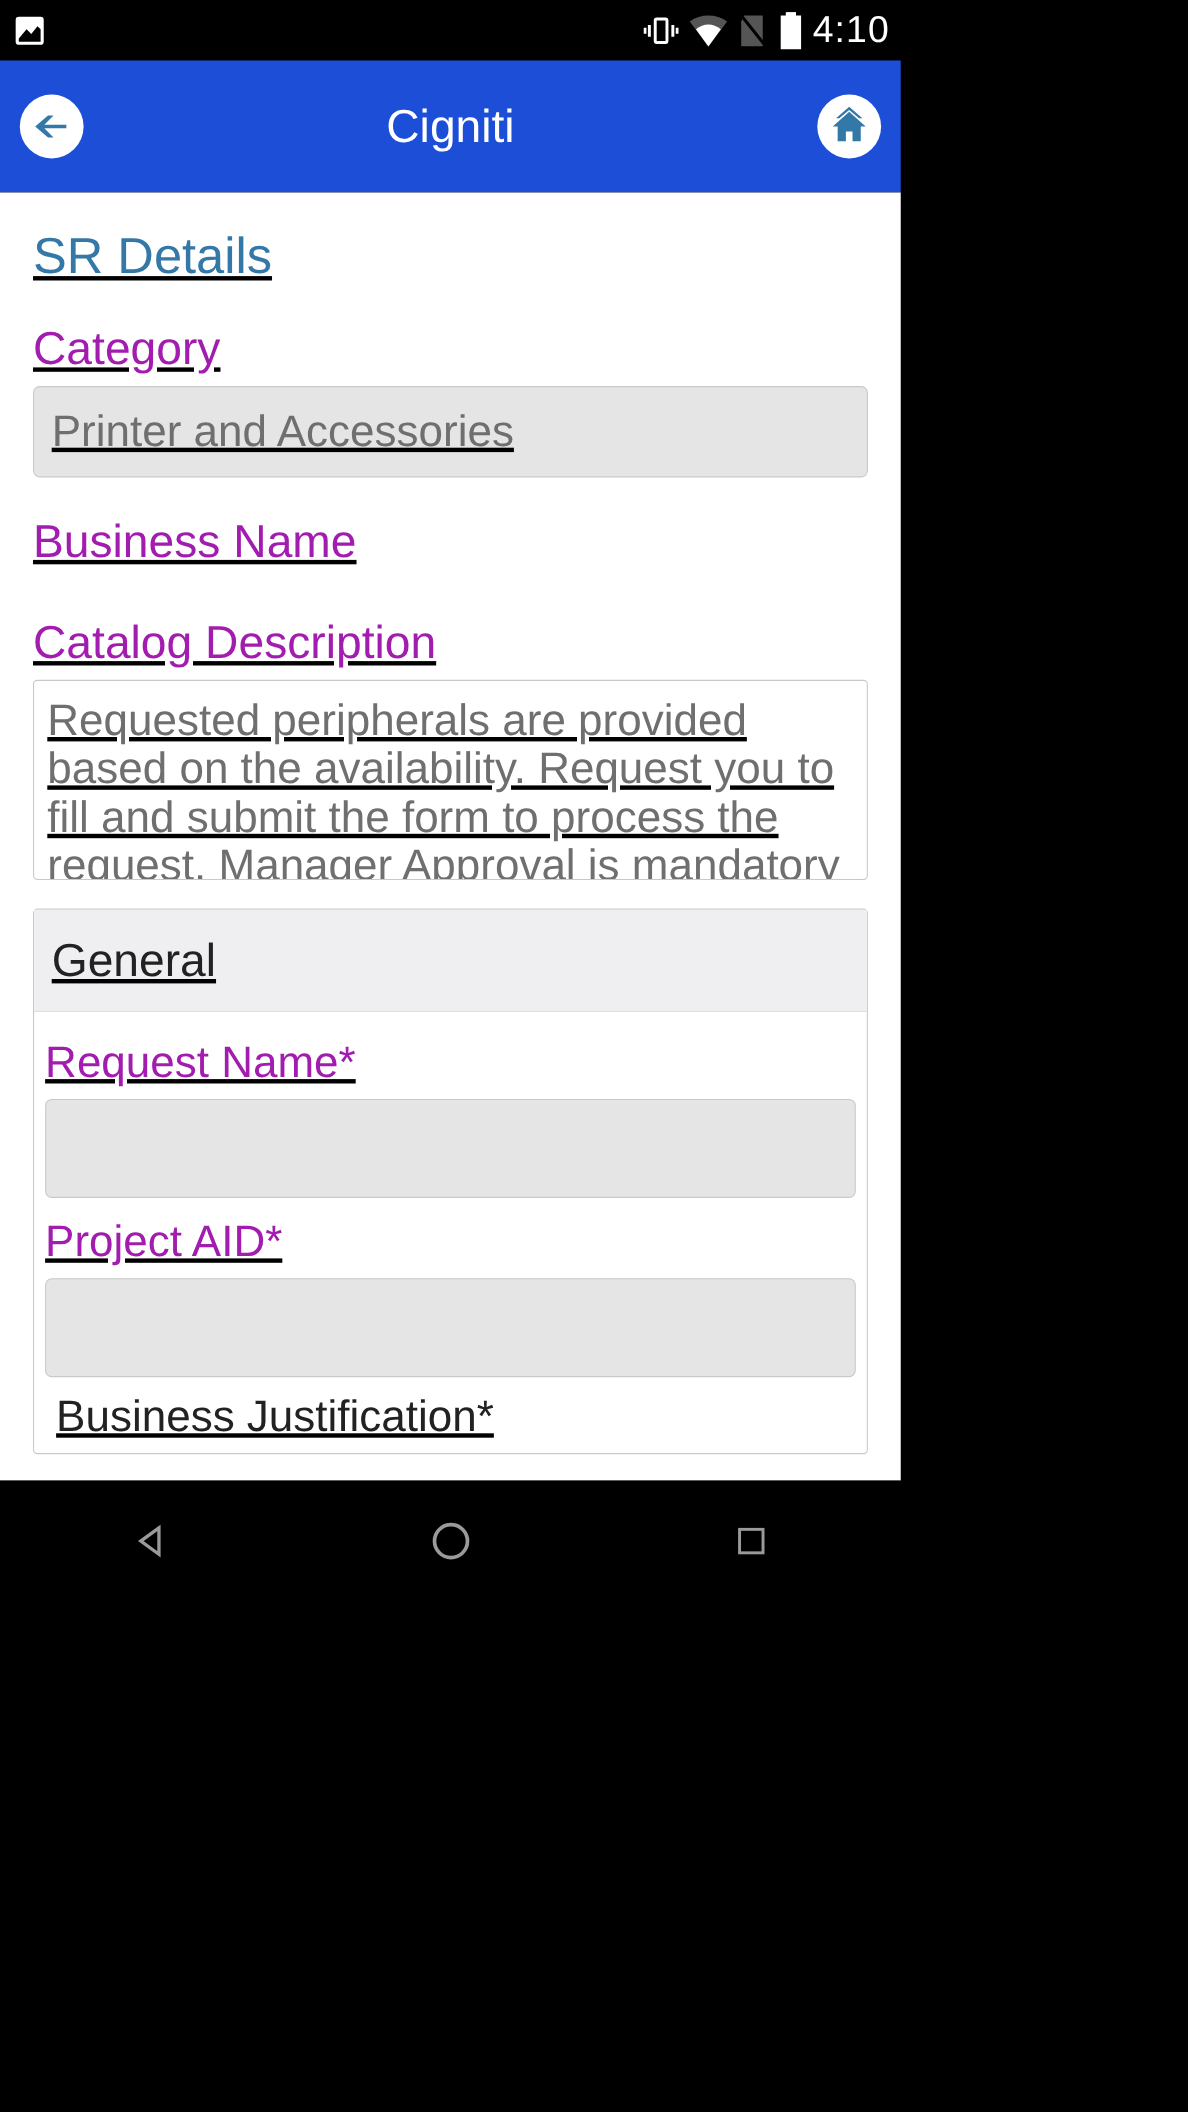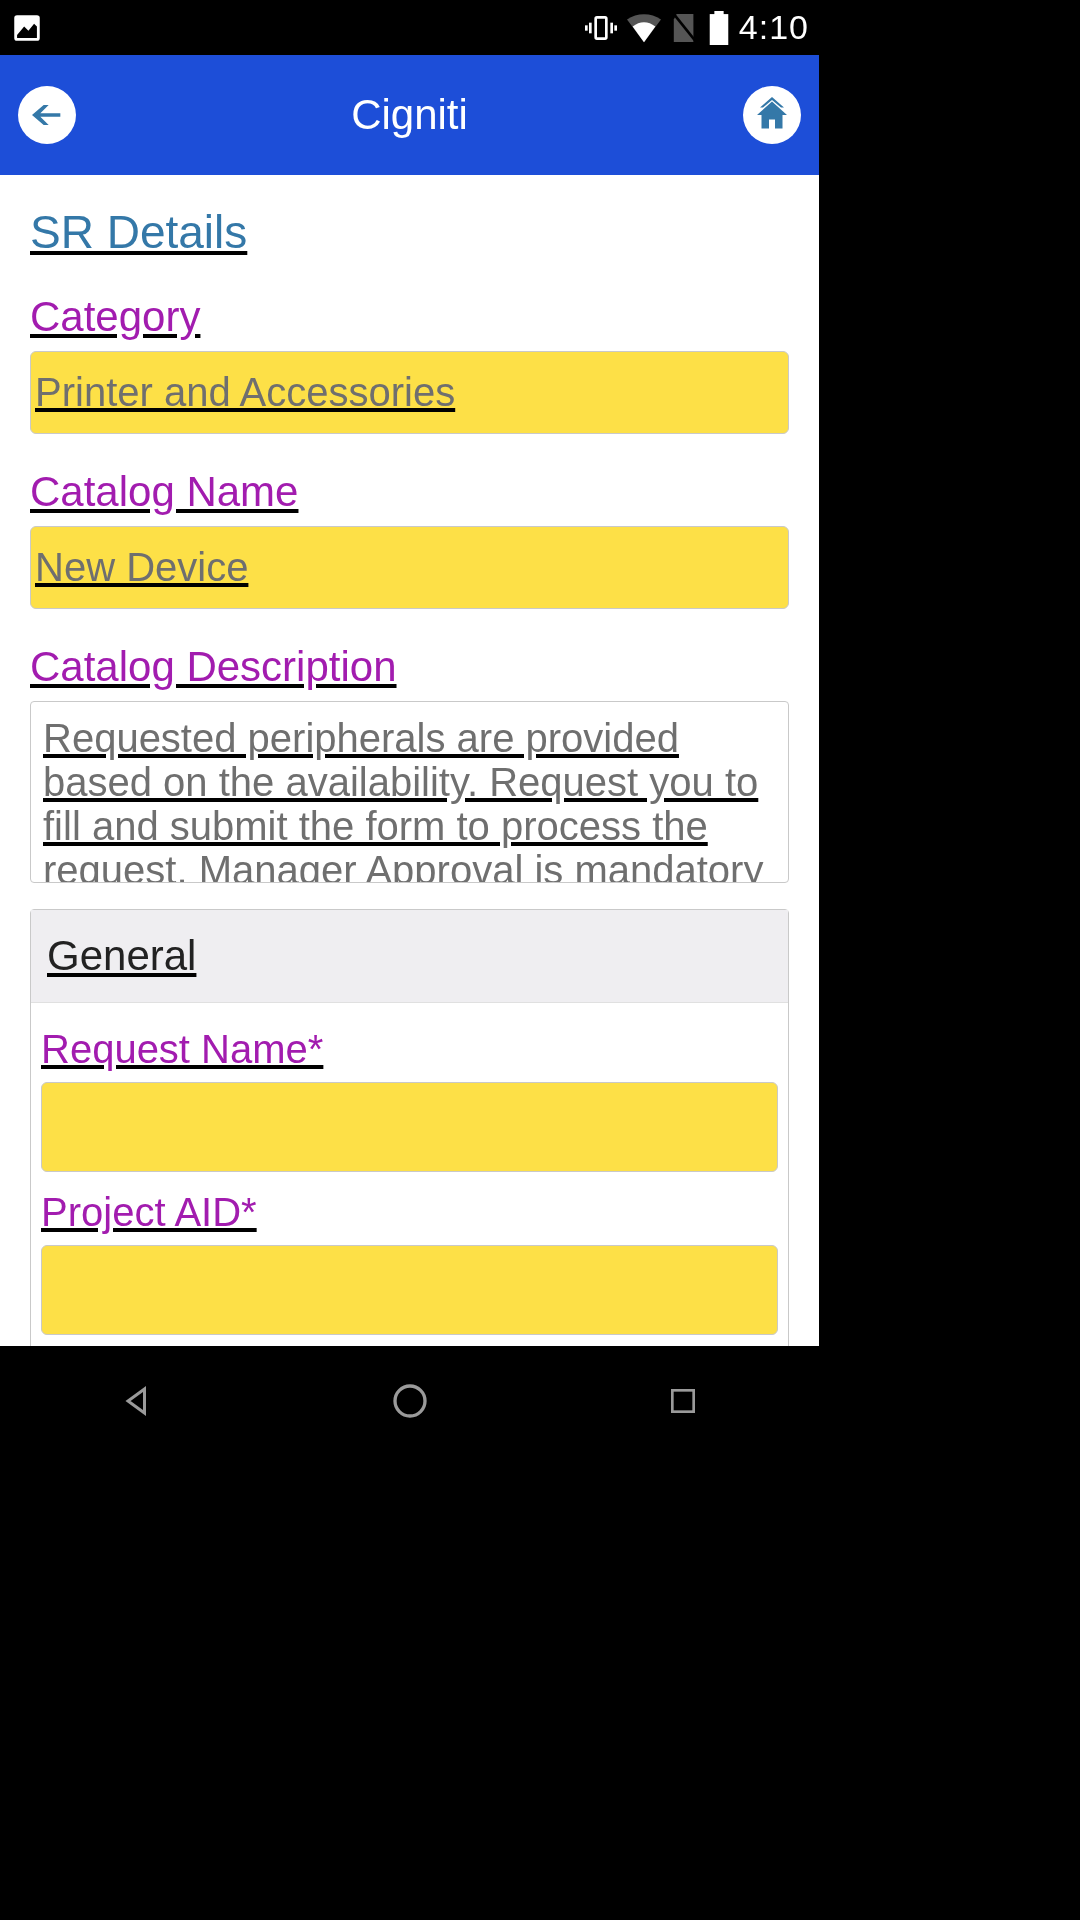--- a/index.html
+++ b/index.html
@@ -19,21 +19,21 @@
   .apptitle { color:#fff; font-size:42px; font-weight:400; }
 
   
   .content { background:#fff; height:calc(1456px - 55px - 120px - 110px); overflow:hidden; padding:0;text-decoration:underline; }
   .title-row { display:flex; align-items:center; gap:18px; padding:30px 30px 10px 30px; }
   .sr-title { color:#3478a8; font-size:46px; font-weight:400; }
   .badge { background:#5f93b9; color:#fff; font-size:40px; padding:6px 18px; border-radius:6px; }
 
   .fieldblock { padding:10px 30px; }
   .label { font-size:42px; color:#a21caf; margin-bottom:10px; margin-top:14px; }
-  .inputbox { width:100%; border:1px solid #c9c9c9; border-radius:6px; padding:18px 4px; font-size:40px; color:#6f6f6f; background:#fde047; }
+  .inputbox { width:100%; border:1px solid #c9c9c9; border-radius:6px; padding:18px 16px; font-size:40px; color:#6f6f6f; background:#e5e5e5; }
   .inputbox.empty { min-height:90px; }
   .descbox { width:100%; border:1px solid #c9c9c9; border-radius:4px; padding:14px 12px; font-size:40px; color:#6f6f6f; background:#fff; line-height:1.1; height:182px; overflow:hidden; }
 
   .section-card { margin:16px 30px 0 30px; border:1px solid #c9c9c9; border-radius:4px; }
   .section-header { background:#efeef1; padding:22px 16px; font-size:42px; color:#222; border-bottom:1px solid #e0e0e0; }
   .section-body { padding:6px 10px 10px 10px; }
   .section-body .label { font-size:40px; margin-top:18px; }
   .section-body .inputbox { font-size:36px; }
 
   .cut-label { font-size:40px; color:#222; padding:14px 10px 0 10px; }
@@ -112,22 +112,21 @@
     <div class="title-row">
       <span class="sr-title">SR Details</span>
     </div>
 
     <div class="fieldblock">
       <div class="label">Category</div>
       <div class="inputbox">Printer and Accessories</div>
     </div>
 
     <div class="fieldblock">
-      <div class="label">Catalog Name</div>
-      <div class="inputbox">New Device</div>
+      <div class="label">Business Name</div>
     </div>
 
     <div class="fieldblock">
       <div class="label">Catalog Description</div>
       <div class="descbox">Requested peripherals are provided based on the availability. Request you to fill and submit the form to process the request. Manager Approval is mandatory as it is include an additional cost to</div>
     </div>
 
     <div class="section-card">
       <div class="section-header">General</div>
       <div class="section-body">

